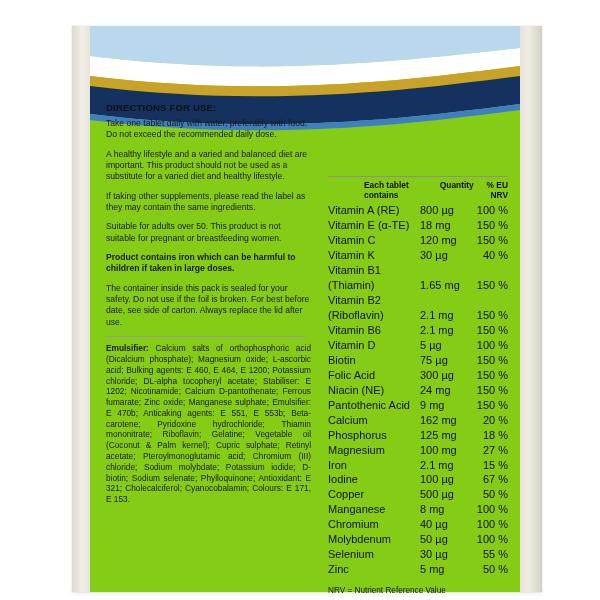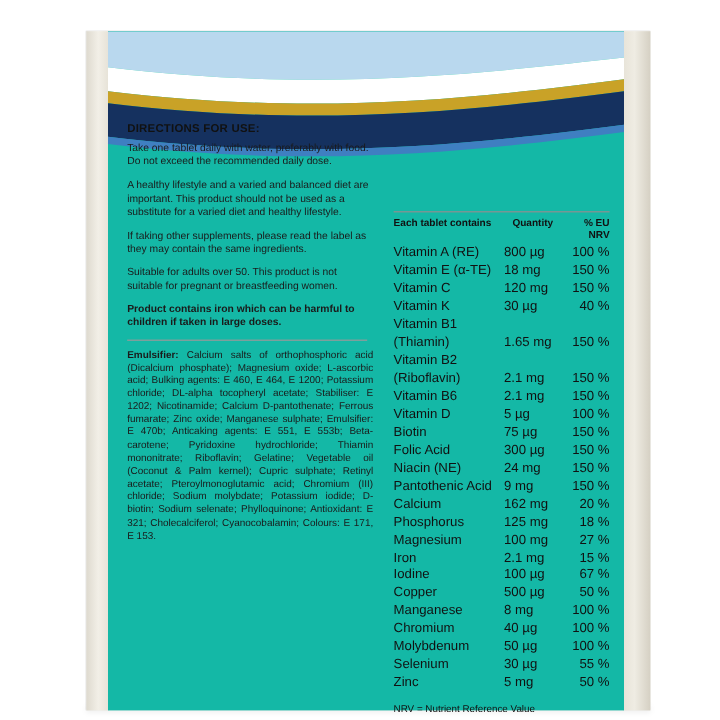--- a/index.html
+++ b/index.html
@@ -59,21 +59,21 @@
     background: linear-gradient(to left, #d5d0c3 0%, #efece3 60%, #e8e4d9 100%);
     border-left: 1px solid #ddd9cd;
   }
 
   .face {
     position: absolute;
     left: 18px;
     top: 0;
     width: 430px;
     height: 566px;
-    background: #14b8a6;
+    background: #84cc16;
   }
 
   
   .col-left {
     position: absolute;
     left: 16px;
     top: 76px;
     width: 205px;
     color: #111;
   }
@@ -122,21 +122,21 @@
     width: 180px;
     margin: 0 0 4px 0;
   }
   .nut-head {
     display: flex;
     font-size: 8.4px;
     font-weight: bold;
     line-height: 1.15;
     margin-bottom: 3px;
   }
-  .nut-head .c1 { width: 92px; }
+  .nut-head .c1 { width: 92px; margin-left: 36px; }
   .nut-head .c2 { width: 48px; text-align: center; }
   .nut-head .c3 { width: 40px; text-align: right; }
   .nut-head .c3 span { display: block; }
 
   .nut-row {
     display: flex;
     font-size: 11px;
     line-height: 1.36;
     align-items: flex-end;
   }
@@ -198,20 +198,21 @@
       </div>
 
       <div class="col-left">
         <div class="heading">DIRECTIONS FOR USE:</div>
 
         <p class="para">Take one tablet daily with water, preferably with food. Do not exceed the recommended daily dose.</p>
         <p class="para">A healthy lifestyle and a varied and balanced diet are important. This product should not be used as a substitute for a varied diet and healthy lifestyle.</p>
         <p class="para">If taking other supplements, please read the label as they may contain the same ingredients.</p>
         <p class="para">Suitable for adults over 50. This product is not suitable for pregnant or breastfeeding women.</p>
         <p class="para bold">Product contains iron which can be harmful to children if taken in large doses.</p>
+        <p class="para">The container inside this pack is sealed for your safety. Do not use if the foil is broken. For best before date, see side of carton. Always replace the lid after use.</p>
 
         <div class="rule"></div>
 
         <div class="ingredients">
           <b>Emulsifier:</b>
           <span>Calcium salts of orthophosphoric acid (Dicalcium phosphate); Magnesium oxide; L-ascorbic acid; Bulking agents: E 460, E 464, E 1200; Potassium chloride; DL-alpha tocopheryl acetate; Stabiliser: E 1202; Nicotinamide; Calcium D-pantothenate; Ferrous fumarate; Zinc oxide; Manganese sulphate; Emulsifier: E 470b; Anticaking agents: E 551, E 553b; Beta-carotene; Pyridoxine hydrochloride; Thiamin mononitrate; Riboflavin; Gelatine; Vegetable oil (Coconut &amp; Palm kernel); Cupric sulphate; Retinyl acetate; Pteroylmonoglutamic acid; Chromium (III) chloride; Sodium molybdate; Potassium iodide; D-biotin; Sodium selenate; Phylloquinone; Antioxidant: E 321; Cholecalciferol; Cyanocobalamin; Colours: E 171, E 153.</span>
         </div>
       </div>
 
       <div class="col-right">

